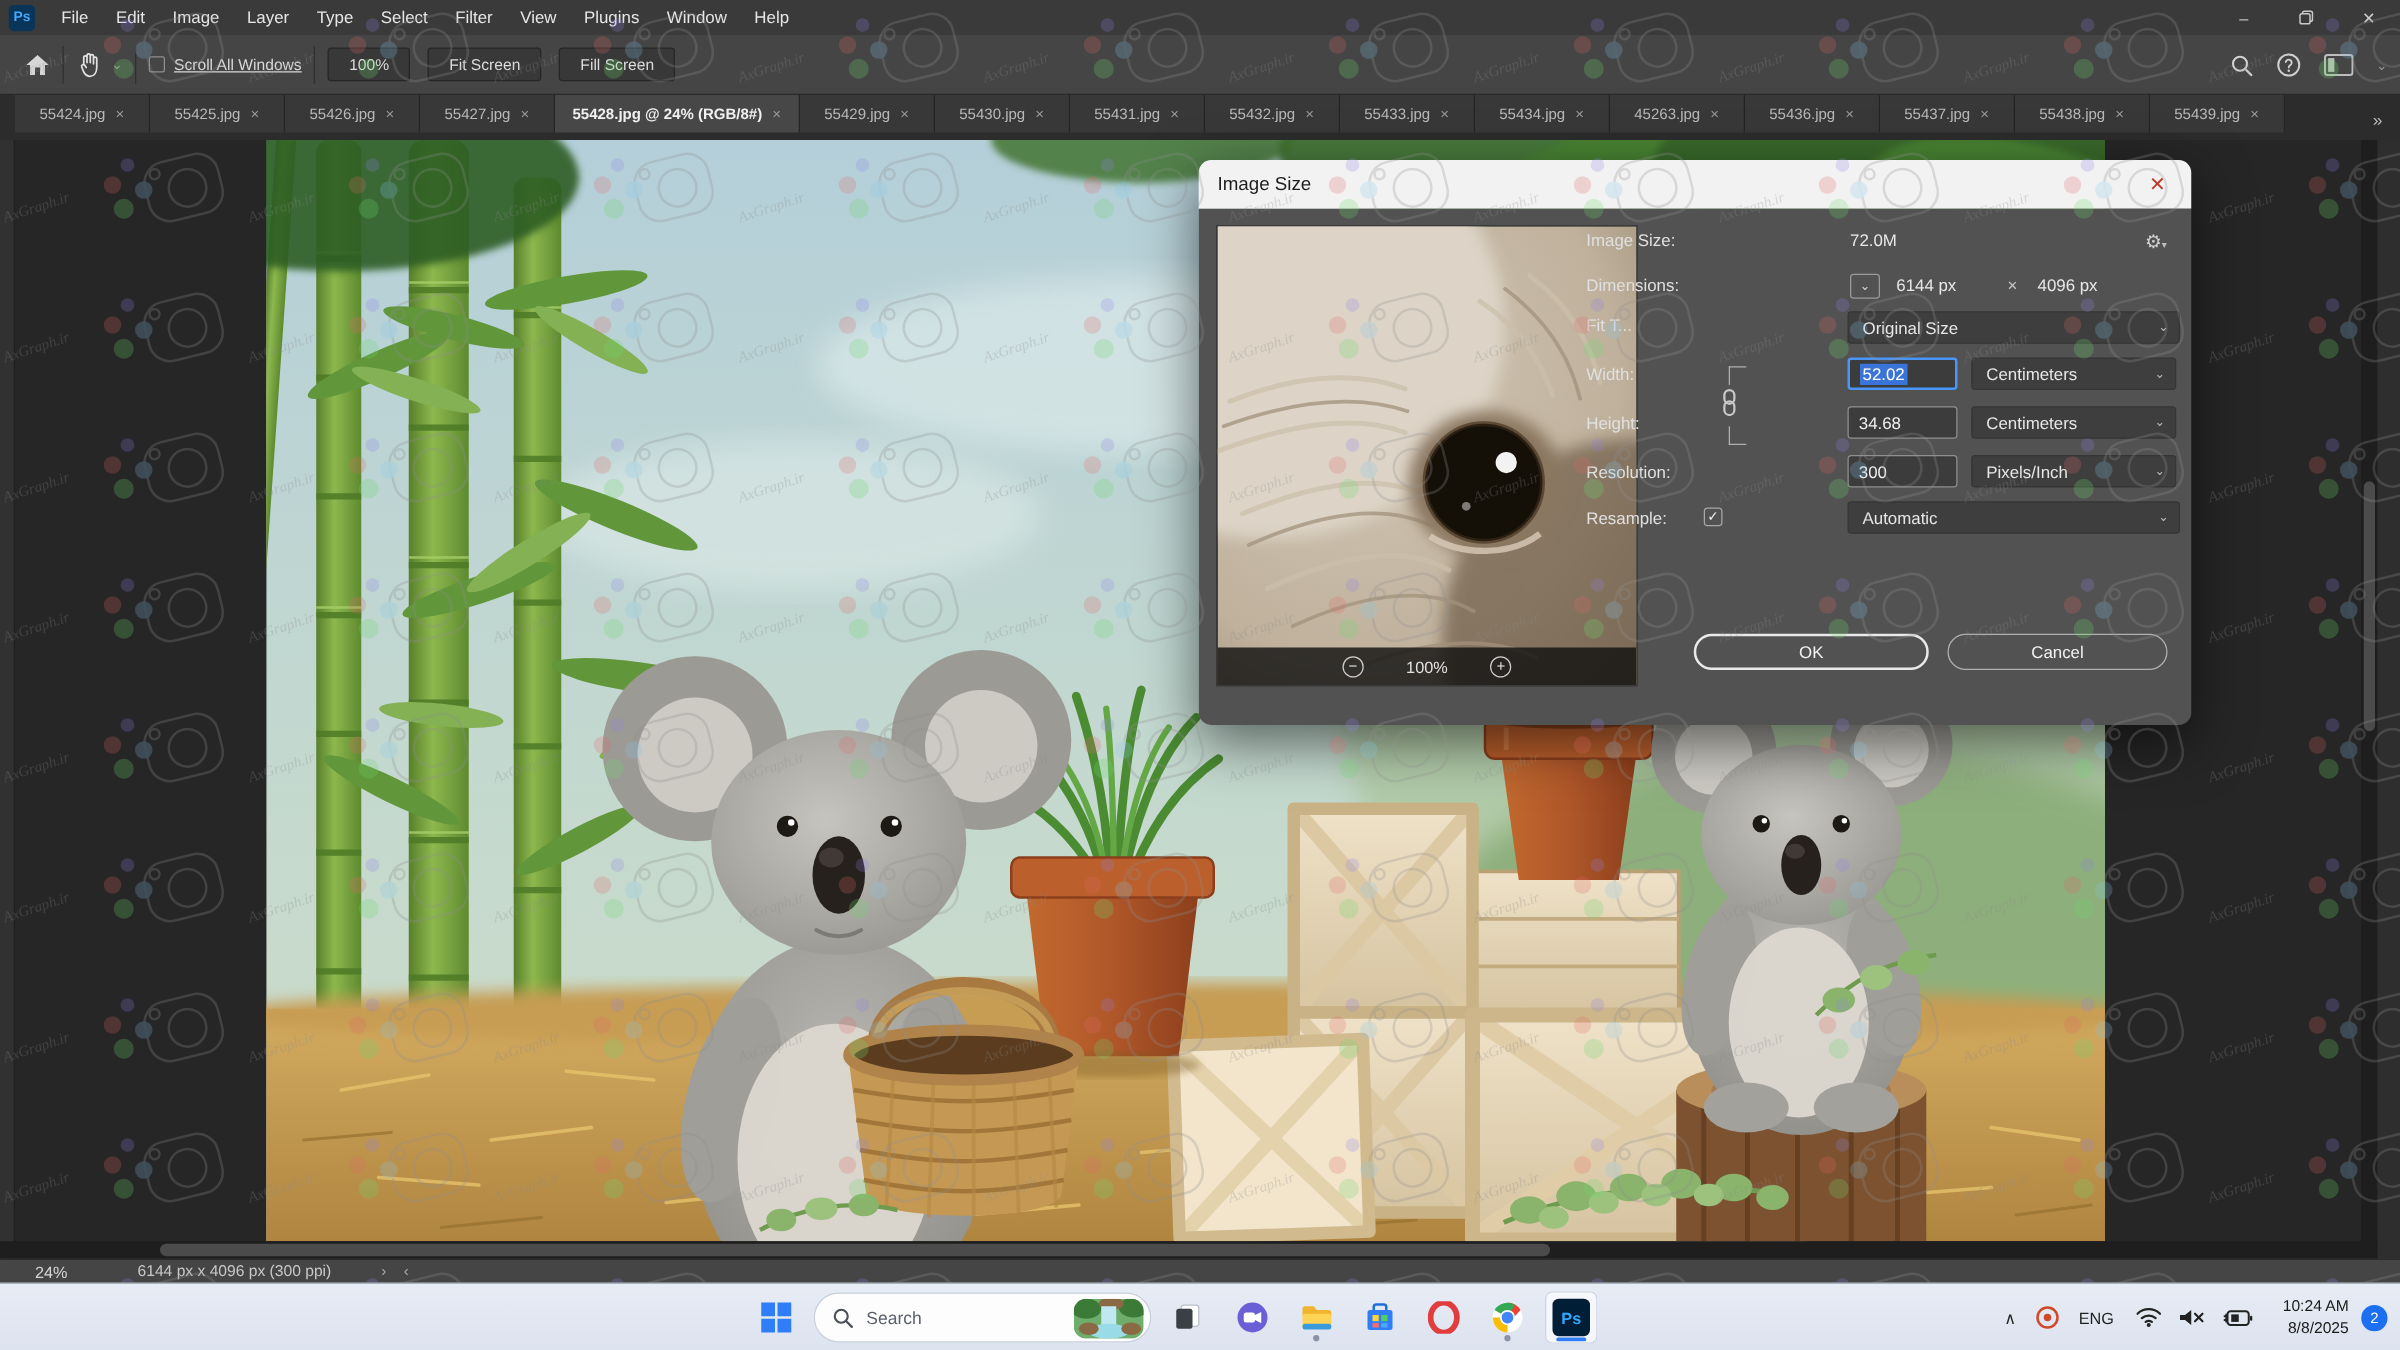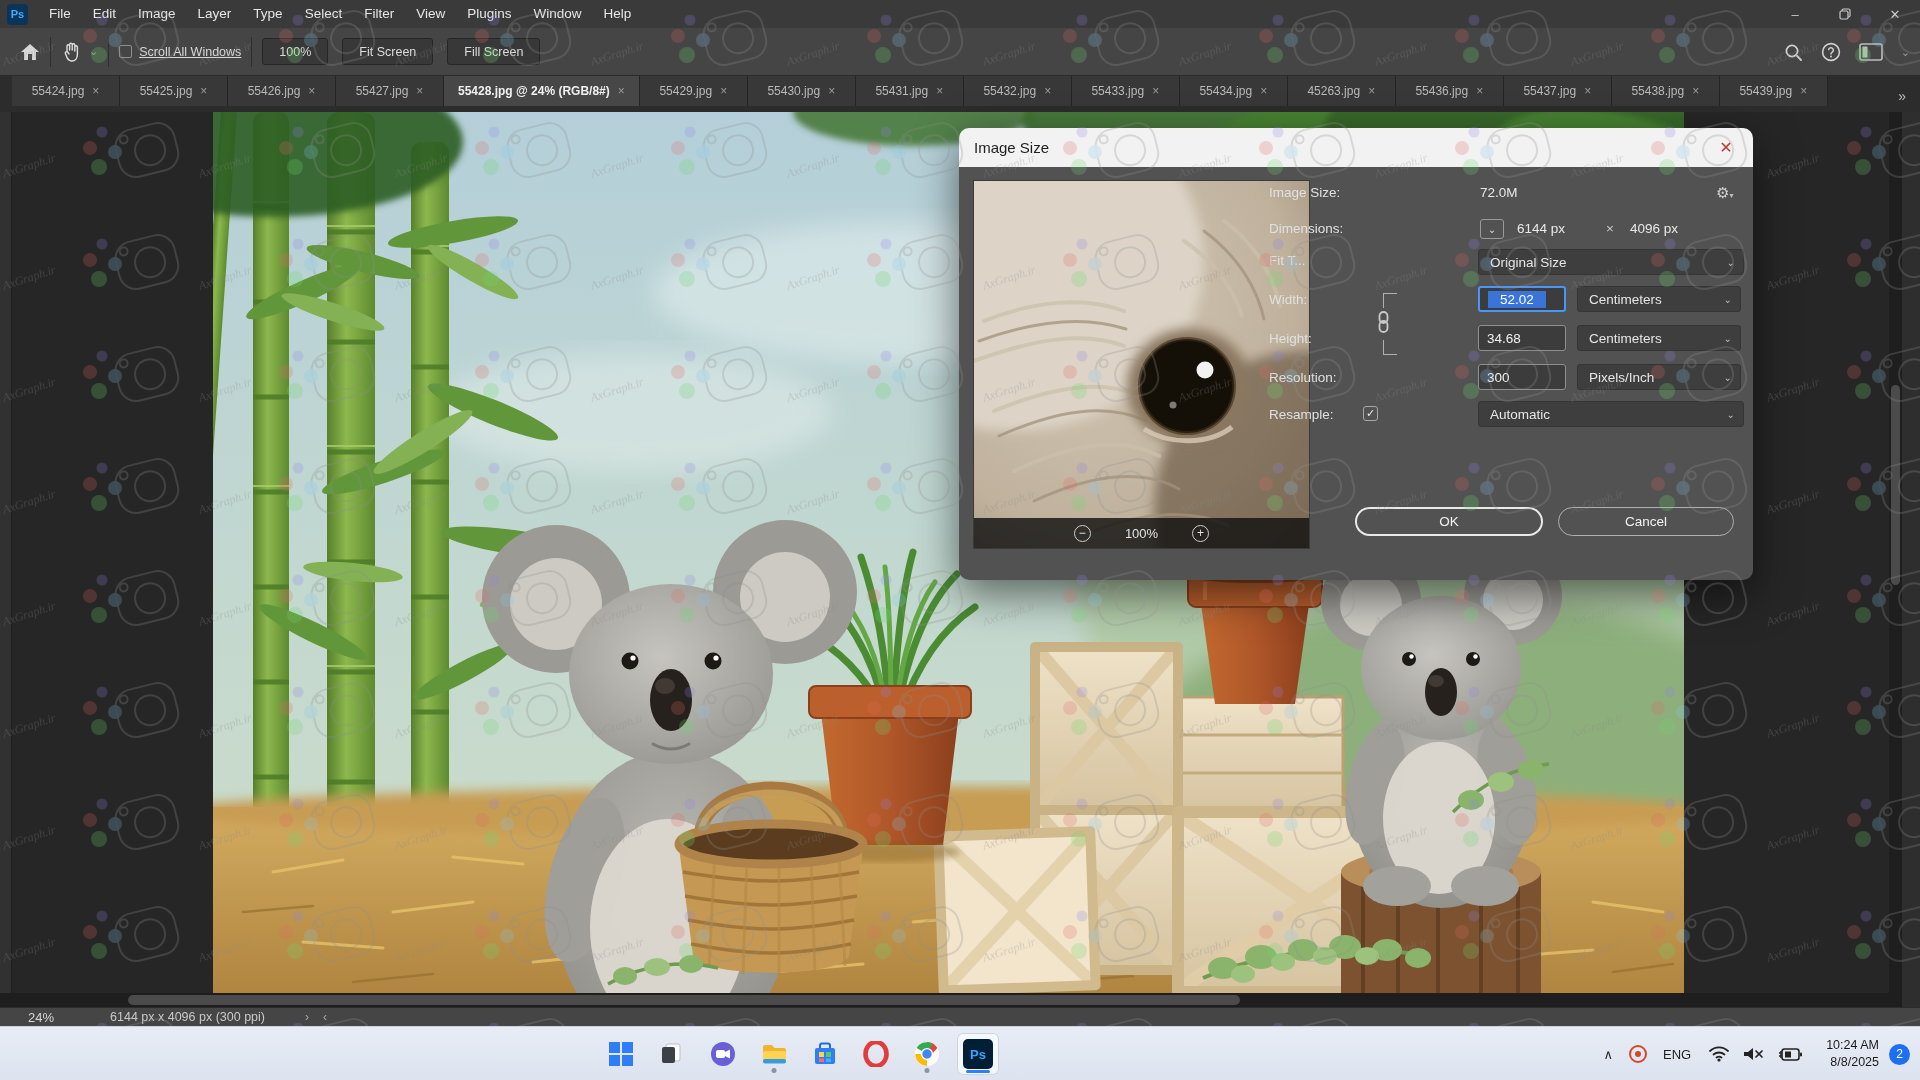--- a/index.html
+++ b/index.html
@@ -91,21 +91,21 @@
               border-radius:3px; color:#d8d8d8; font-size:10px; display:flex; align-items:center;
               justify-content:center; }
   .dropdown { position:absolute; height:26px; background:#3e3e3e; border:1px solid #353535;
               border-radius:3px; color:#e6e6e6; font-size:13.5px; display:flex; align-items:center; }
   .dropdown .dd-text { margin-left:11px; }
   .dropdown .dd-chev { position:absolute; right:8px; color:#bdbdbd; font-size:10px; }
   .input { position:absolute; width:88px; height:26px; background:#3c3c3c; border:1px solid #8f8f8f;
            border-radius:3px; color:#f0f0f0; font-size:13.5px; display:flex; align-items:center;
            padding-left:8px; }
   .input.focused { border:2px solid #4896f8; }
-  .input.focused .sel { background:#3a74d8; color:#fff; padding:1px 12px; }
+  .input.focused .sel { background:#3a74d8; color:#fff; padding:1px 2px; }
   .linkgrp { position:absolute; left:424px; top:126px; }
   .bracket-t { width:14px; height:15px; border-left:1px solid #b0b0b0; border-top:1px solid #b0b0b0; }
   .bracket-b { width:14px; height:15px; border-left:1px solid #b0b0b0; border-bottom:1px solid #b0b0b0; }
   .chain { margin:3px 0 3px -6px; }
   .resample-check { position:absolute; left:404px; top:239px; width:15px; height:15px;
                     border:1px solid #a8a8a8; border-radius:3px; color:#ececec; font-size:11px;
                     display:flex; align-items:center; justify-content:center; }
   .dlg-btn { position:absolute; top:340px; height:29px; border-radius:15px; color:#f2f2f2;
              font-size:13.5px; display:flex; align-items:center; justify-content:center;
              background:transparent; }
@@ -756,20 +756,39 @@
 <div class="taskbar">
   <div class="tb-icons">
     <div class="tb-btn">
       <svg width="26" height="26" viewBox="0 0 26 26">
           <rect x="1" y="1" width="11" height="11" fill="#2f7ef7"></rect>
           <rect x="14" y="1" width="11" height="11" fill="#2f7ef7"></rect>
           <rect x="1" y="14" width="11" height="11" fill="#2f7ef7"></rect>
           <rect x="14" y="14" width="11" height="11" fill="#2f7ef7"></rect>
         </svg>
     </div>
+    <div class="search-pill">
+      <svg style="margin-left:14px" width="17" height="17" viewBox="0 0 17 17">
+          <circle cx="7" cy="7" r="5.2" fill="none" stroke="#4a4f58" stroke-width="1.7"></circle>
+          <line x1="11" y1="11" x2="15.5" y2="15.5" stroke="#4a4f58" stroke-width="1.8" stroke-linecap="round"></line>
+        </svg>
+      <span class="search-text">Search</span>
+      <div class="search-img">
+        <svg width="56" height="32" viewBox="0 0 56 32">
+            <rect width="56" height="32" fill="#6fae6a"></rect>
+            <ellipse cx="10" cy="8" rx="12" ry="8" fill="#3c7a38"></ellipse>
+            <ellipse cx="48" cy="7" rx="12" ry="8" fill="#3c7a38"></ellipse>
+            <ellipse cx="30" cy="4" rx="10" ry="5" fill="#8a6a44"></ellipse>
+            <rect x="22" y="6" width="12" height="16" fill="#bfe8f0"></rect>
+            <ellipse cx="28" cy="26" rx="16" ry="6" fill="#9adbe8"></ellipse>
+            <ellipse cx="12" cy="24" rx="8" ry="5" fill="#8a6a44"></ellipse>
+            <ellipse cx="46" cy="24" rx="8" ry="5" fill="#8a6a44"></ellipse>
+          </svg>
+      </div>
+    </div>
     <div class="tb-btn">
       <svg width="24" height="24" viewBox="0 0 24 24">
           <rect x="6" y="2" width="14" height="17" rx="2" fill="#fdfdfd" stroke="#b9bfca" stroke-width="1"></rect>
           <rect x="2" y="5" width="13" height="16" rx="2" fill="#3b3f46"></rect>
         </svg>
     </div>
     <div class="tb-btn">
       <svg width="26" height="26" viewBox="0 0 26 26">
           <circle cx="13" cy="13" r="12" fill="#6b5fd8"></circle>
           <rect x="6" y="9" width="9" height="8" rx="2" fill="#fff"></rect>

